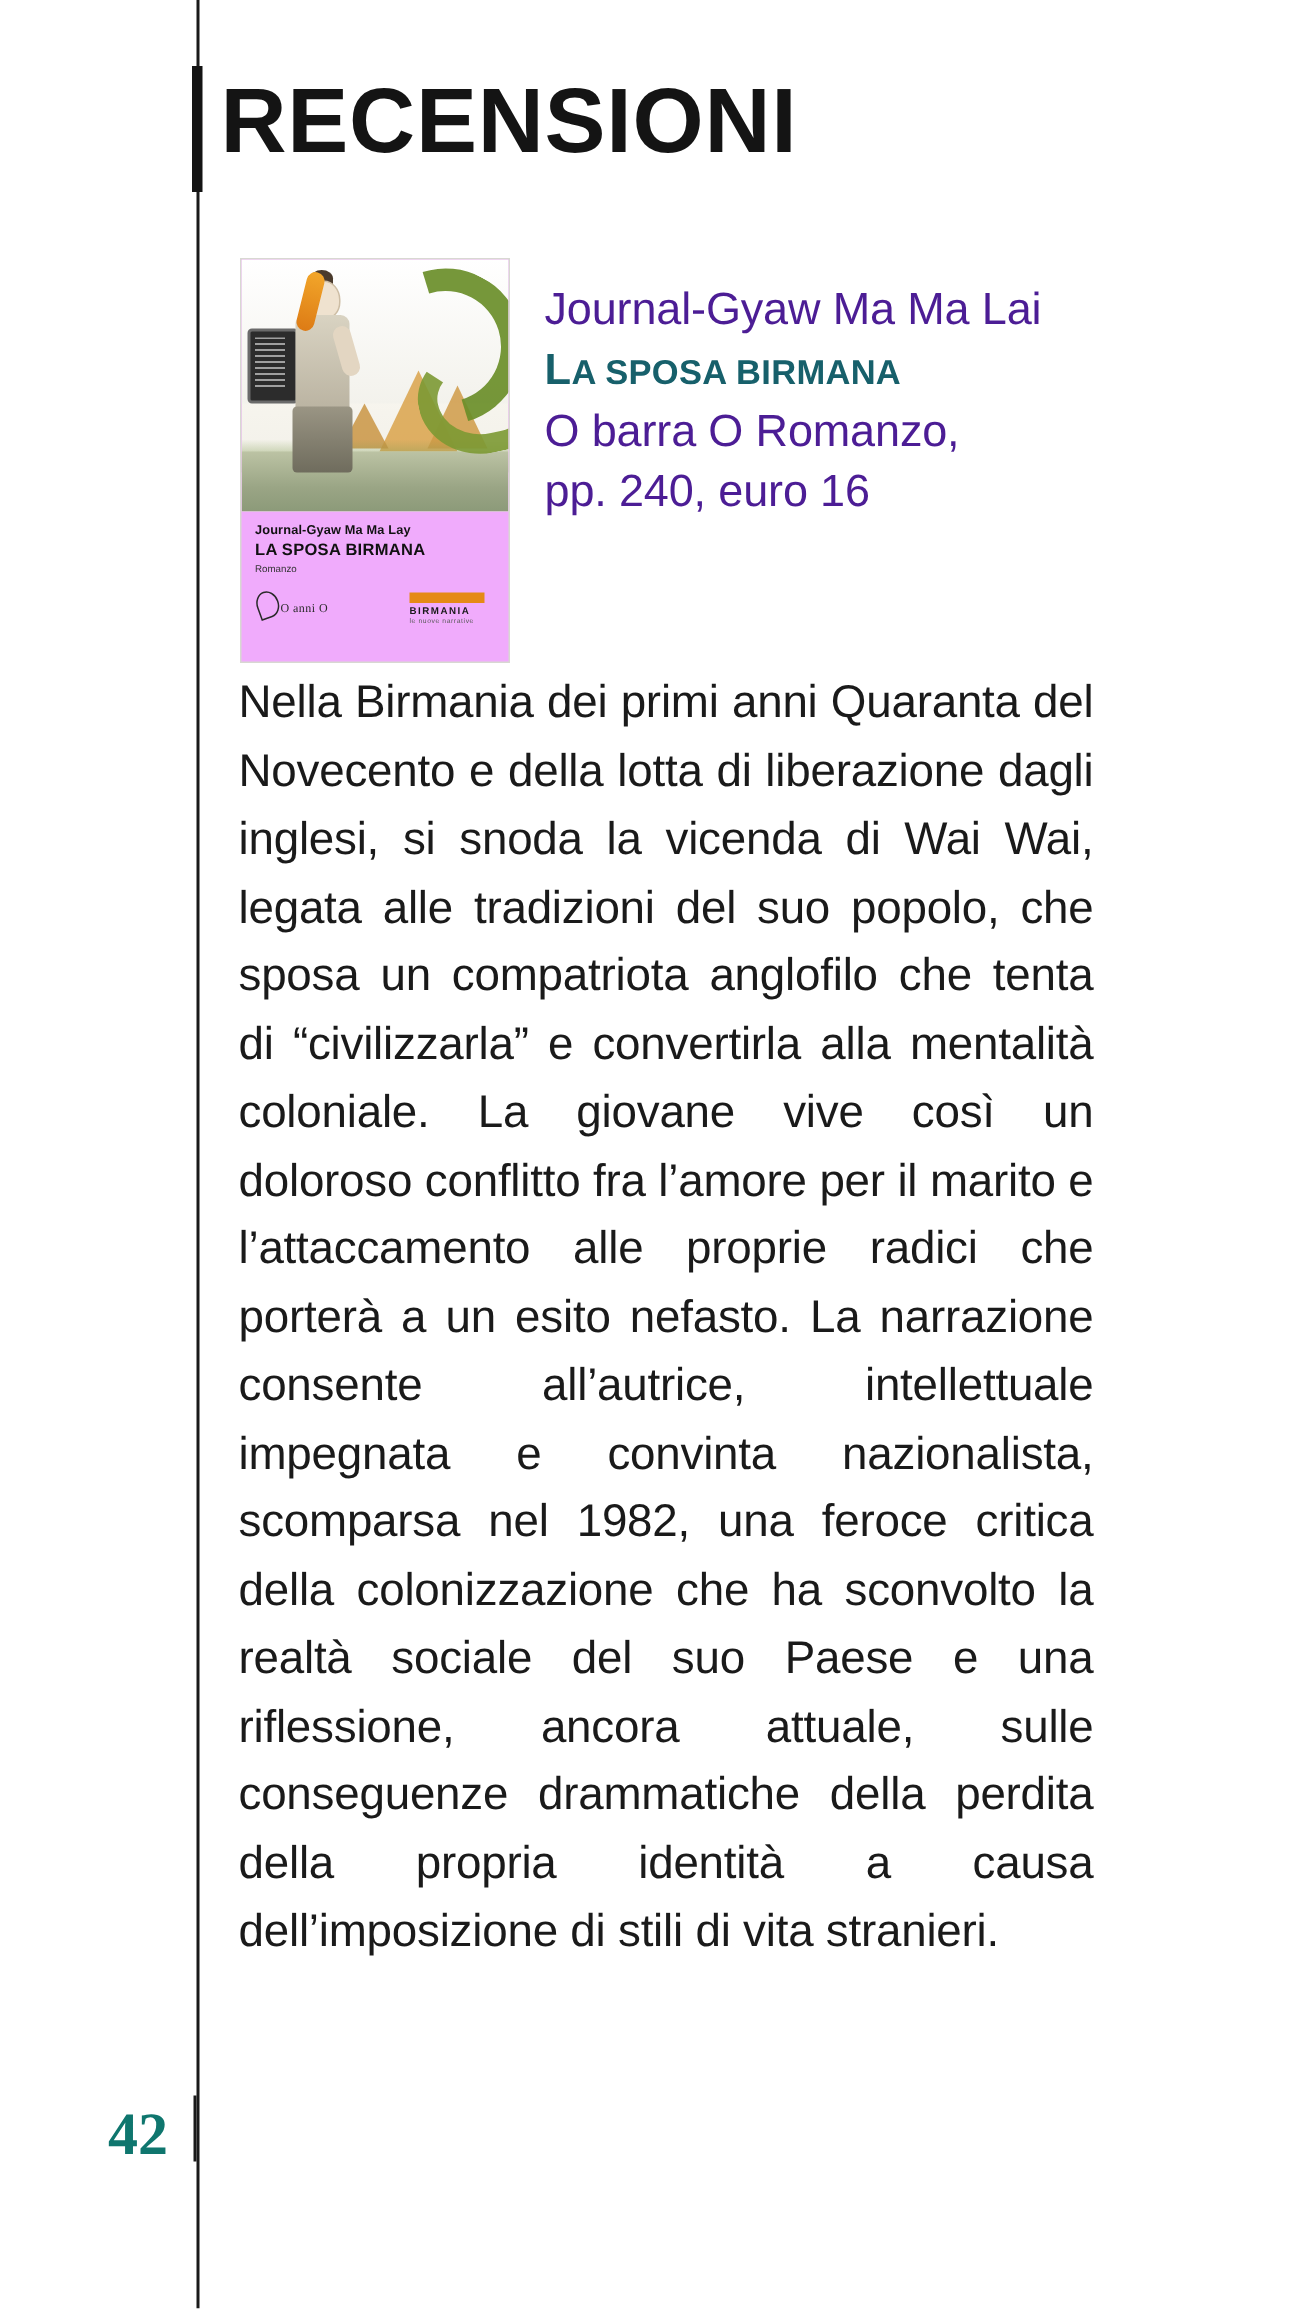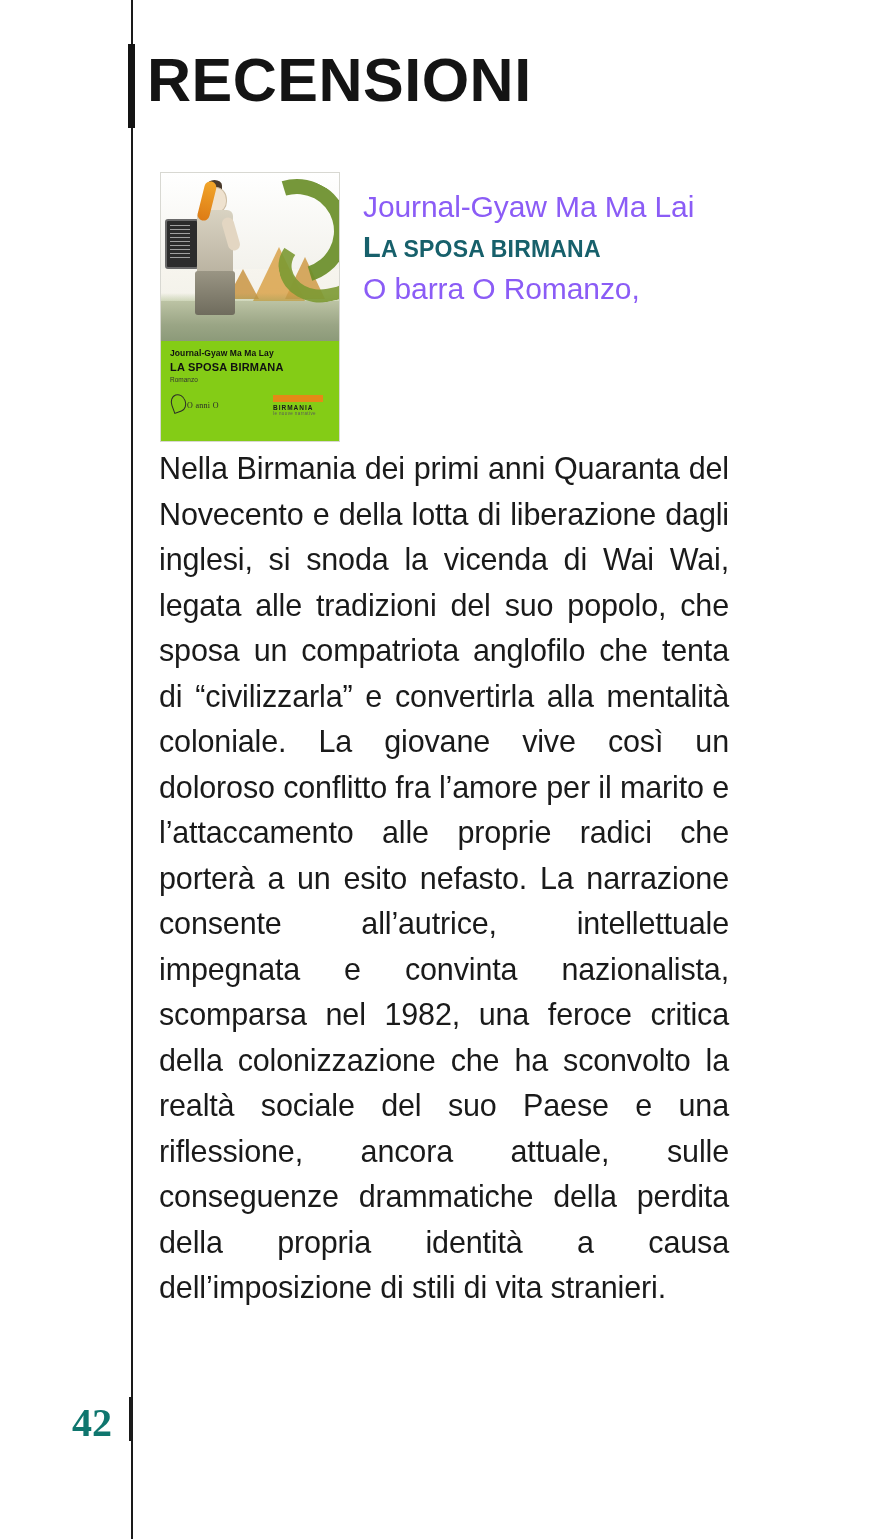--- a/index.html
+++ b/index.html
@@ -65,21 +65,21 @@
     height: 272px;
   }
 
   
   .cover {
     position: absolute;
     left: 1px;
     top: 0;
     width: 178px;
     height: 268px;
-    background: #84cc16;
+    background: #f0abfc;
     border: 1px solid #d8d8d2;
     overflow: hidden;
   }
   .cover-art {
     position: absolute;
     left: 0;
     top: 0;
     width: 178px;
     height: 168px;
     overflow: hidden;
@@ -230,21 +230,21 @@
   
   .book-meta {
     position: absolute;
     left: 204px;
     top: 15px;
     width: 366px;
   }
   .meta-line {
     font-size: 30px;
     line-height: 40px;
-    color: #8b5cf6;
+    color: #4c1d95;
     font-family: "Liberation Sans", sans-serif;
     letter-spacing: -0.1px;
   }
   .meta-title {
     font-size: 29px;
     line-height: 40px;
     color: #17606b;
     font-weight: bold;
     letter-spacing: 0.2px;
   }
@@ -351,20 +351,21 @@
         <div class="bar"></div>
         <div class="nm">BIRMANIA</div>
         <div class="sub">le nuove narrative</div>
       </div>
     </div>
 
     <div class="book-meta">
       <div class="meta-line">Journal-Gyaw Ma Ma Lai</div>
       <div class="meta-title"><span>L</span><span class="sc">A SPOSA BIRMANA</span></div>
       <div class="meta-line">O barra O Romanzo,</div>
+      <div class="meta-line">pp. 240, euro 16</div>
     </div>
 
   </div>
 
   <div class="body-copy">Nella Birmania dei primi anni Quaranta del Novecento e della lotta di liberazione dagli inglesi, si snoda la vicenda di Wai Wai, legata alle tradizioni del suo popolo, che sposa un compatriota anglofilo che tenta di “civilizzarla” e convertirla alla mentalità coloniale. La giovane vive così un doloroso conflitto fra l’amore per il marito e l’attaccamento alle proprie radici che porterà a un esito nefasto. La narrazione consente all’autrice, intellettuale impegnata e convinta nazionalista, scomparsa nel 1982, una feroce critica della colonizzazione che ha sconvolto la realtà sociale del suo Paese e una riflessione, ancora attuale, sulle conseguenze drammatiche della perdita della propria identità a causa dell’imposizione di stili di vita stranieri.</div>
 
 </div>
 
 <div class="footer">
   <div class="folio">42</div>

